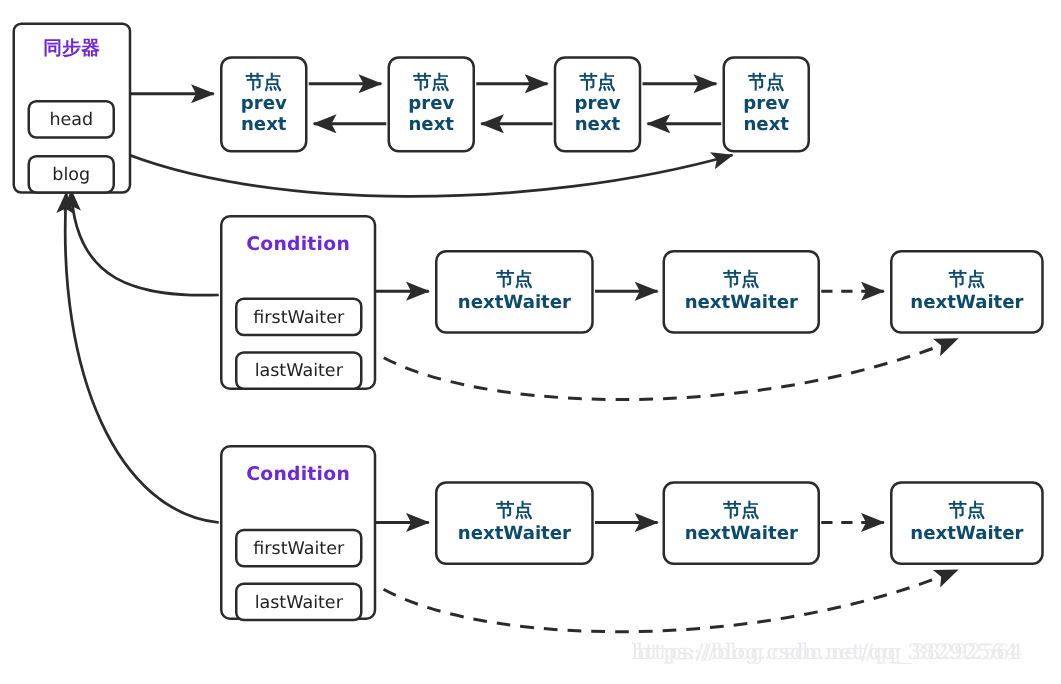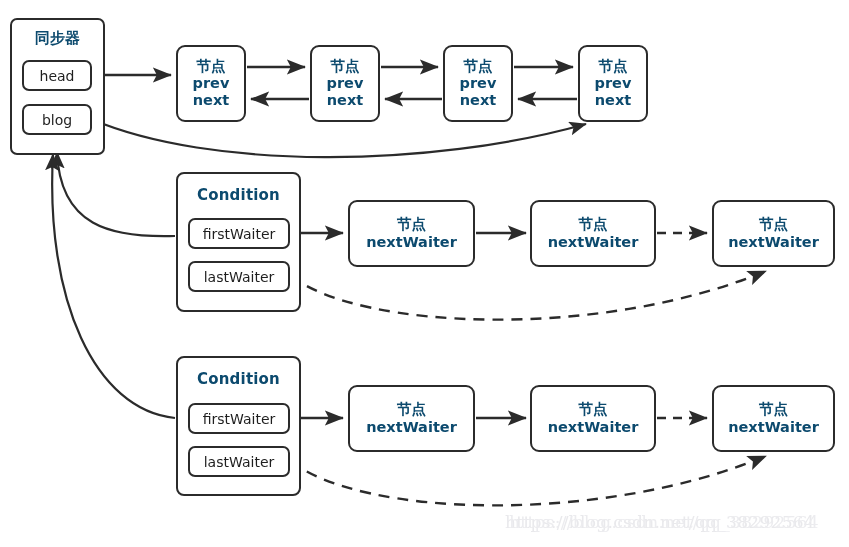--- a/index.html
+++ b/index.html
@@ -29,36 +29,37 @@
     border: 2px solid #2b2b2b;
     border-radius: 8px;
     background: #ffffff;
     display: flex;
     flex-direction: column;
     align-items: center;
   }
   .outer-title {
     font-weight: bold;
     font-size: 15px;
-    color: #0c4a6e;
+    color: #6d28d9;
     letter-spacing: 0.2px;
     line-height: 1;
   }
   .field-box {
     position: absolute;
     box-sizing: border-box;
     border: 2px solid #2b2b2b;
     border-radius: 7px;
     background: #ffffff;
     display: flex;
     align-items: center;
     justify-content: center;
     font-size: 14px;
     color: #1f1f1f;
     font-weight: normal;
+    margin-top: 20px;
   }
   .node-box {
     position: absolute;
     box-sizing: border-box;
     border: 2px solid #2b2b2b;
     border-radius: 9px;
     background: #ffffff;
     display: flex;
     flex-direction: column;
     align-items: center;

